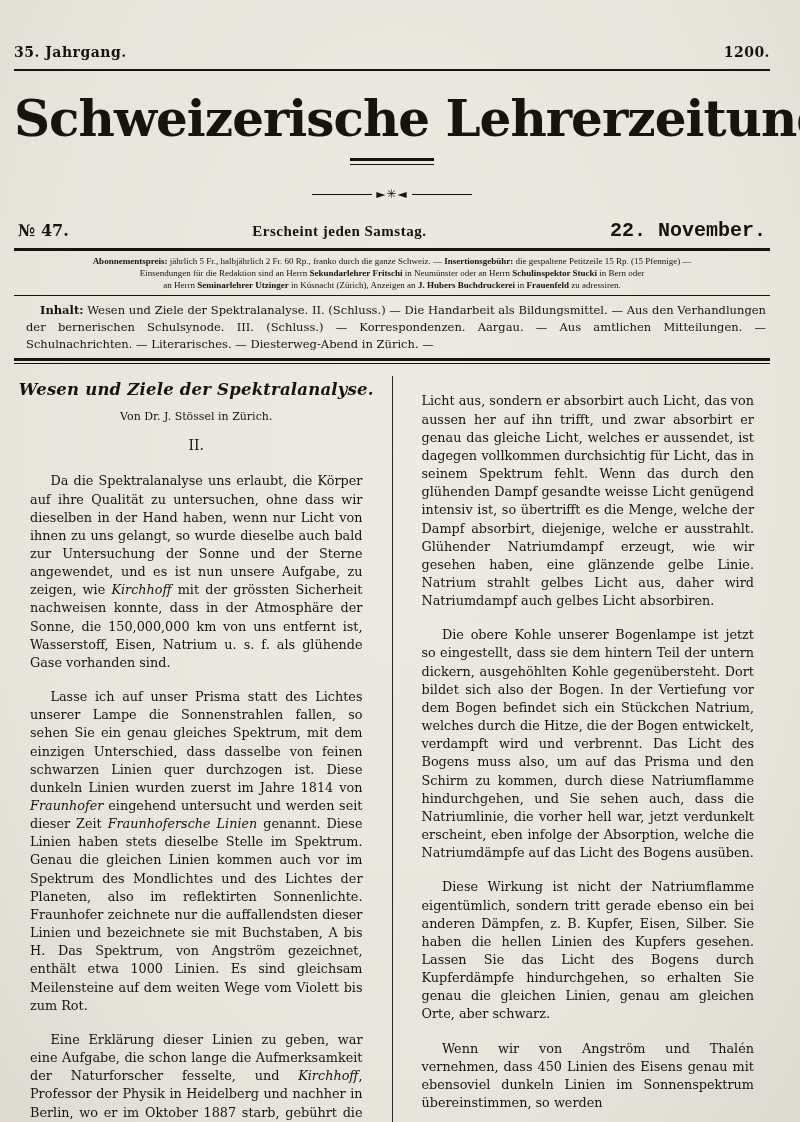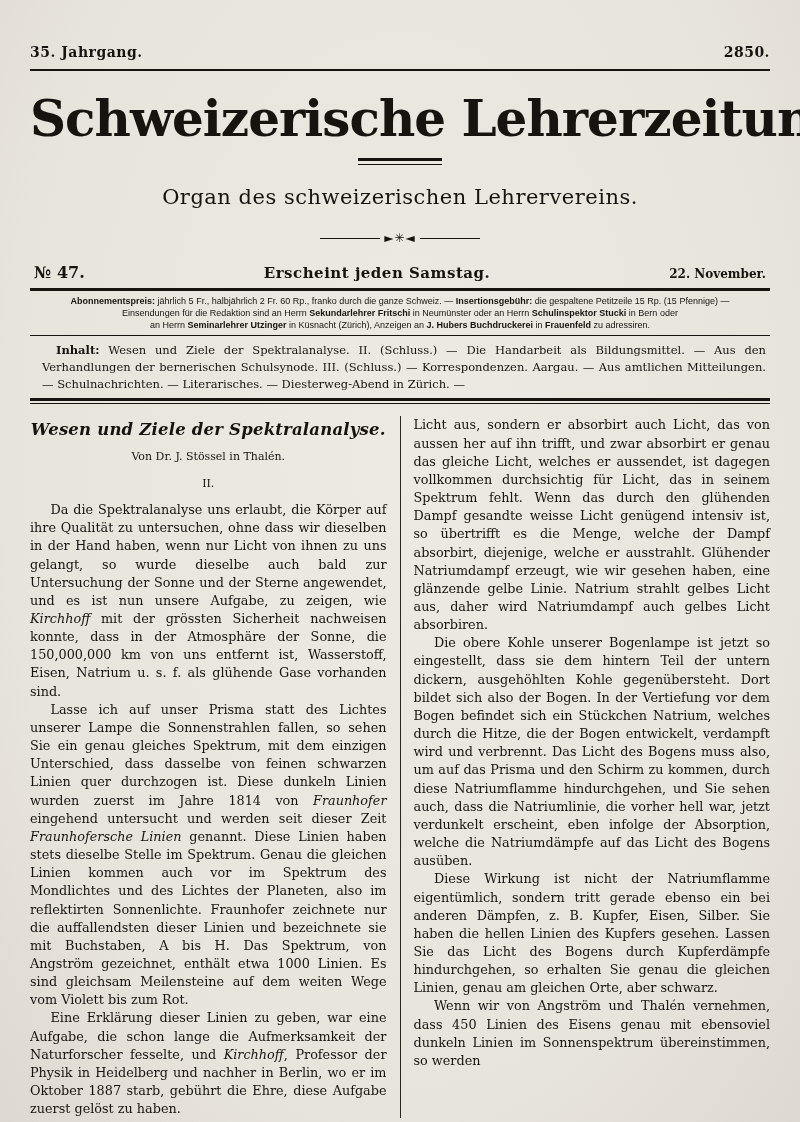--- a/index.html
+++ b/index.html
@@ -6,21 +6,21 @@
   body {
     width: 800px; height: 1122px;
     background: #e8e5de;
     overflow: hidden;
     font-family: "DejaVu Serif", "Liberation Serif", serif;
     color: #17130f;
   }
   .page {
     box-sizing: border-box;
     width: 800px; height: 1122px;
-    padding: 44px 30px 20px 30px;
+    padding: 44px 30px 20px 14px;
     background: radial-gradient(ellipse at 50% 40%, #edeae3 0%, #e7e4dc 70%, #ddd9d0 100%);
   }
   
   .top-row {
     display: flex; justify-content: space-between; align-items: baseline;
     font-weight: bold; font-size: 14px; letter-spacing: 0.5px;
     margin-bottom: 9px;
   }
   .rule { background: #17130f; border: none; }
   .rule-2 { height: 2px; }
@@ -52,28 +52,28 @@
     height: 14px;
   }
   .ornament .line { width: 60px; height: 1px; background: #17130f; }
   .ornament .glyphs { font-size: 12px; padding: 0 4px; letter-spacing: 1px; }
   .issue-row {
     display: flex; justify-content: space-between; align-items: baseline;
     margin: 18px 4px 6px 4px;
     font-weight: bold;
   }
   .issue-number { font-size: 16px; }
-  .issue-frequency { font-size: 15px; letter-spacing: 0.5px; }
-  .issue-date { font-size: 12px; }
+  .issue-frequency { font-size: 15px; letter-spacing: 0.5px; font-family: Liberation Serif, serif; }
+  .issue-date { font-size: 20px; font-family: Liberation Mono, monospace; }
   .imprint {
     text-align: center;
     font-size: 9px;
     line-height: 1.35;
     margin: 4px 0 4px 0;
-    font-family: Liberation Sans, sans-serif;
+    font-family: Liberation Serif, serif;
   }
   .inhalt {
     font-size: 11.5px;
     line-height: 1.45;
     margin: 6px 4px 6px 12px;
     text-indent: 14px;
     text-align: justify;
   }
   .double-rule {
     height: 2px;
@@ -91,38 +91,37 @@
   .col.right { padding-left: 13px; }
   .article-title {
     font-size: 16.5px;
     font-weight: bold;
     text-align: center;
     margin: 2px 0 7px 0;
     letter-spacing: 0.2px;
     font-style: italic;
   }
   .byline { text-align: center; font-size: 11px; margin-bottom: 12px; }
-  .section-number { text-align: center; font-size: 11px; margin-bottom: 9px; }
-  p.para { margin: 0; text-indent: 1.6em; }
+  .section-number { text-align: center; font-size: 14px; margin-bottom: 9px; }
+  p.para { margin: 16px; text-indent: 1.6em; }
   p.para.no-indent { text-indent: 0; }
 </style>
 </head>
 <body>
 
 <div class="page">
 
   <div class="top-row">
     <span>35. Jahrgang.</span>
-    <span>2850.</span>
+    <span>1200.</span>
   </div>
   <div class="rule rule-2"></div>
 
   <div class="masthead-title">Schweizerische Lehrerzeitung.</div>
   <div class="title-rule"></div>
-  <div class="masthead-subtitle">Organ des schweizerischen Lehrervereins.</div>
 
   <div class="ornament">
     <span class="line"></span>
     <span class="glyphs">►✳◄</span>
     <span class="line"></span>
   </div>
 
   <div class="issue-row">
     <span class="issue-number">№ 47.</span>
     <span class="issue-frequency">Erscheint jeden Samstag.</span>
@@ -133,21 +132,21 @@
   <div class="imprint"><b>Abonnementspreis:</b> jährlich 5 Fr., halbjährlich 2 Fr. 60 Rp., franko durch die ganze Schweiz. — <b>Insertionsgebühr:</b> die gespaltene Petitzeile 15 Rp. (15 Pfennige) —<br>Einsendungen für die Redaktion sind an Herrn <b>Sekundarlehrer Fritschi</b> in Neumünster oder an Herrn <b>Schulinspektor Stucki</b> in Bern oder<br>an Herrn <b>Seminarlehrer Utzinger</b> in Küsnacht (Zürich), Anzeigen an <b>J. Hubers Buchdruckerei</b> in <b>Frauenfeld</b> zu adressiren.</div>
   <div class="rule rule-1"></div>
 
   <div class="inhalt"><b>Inhalt:</b> Wesen und Ziele der Spektralanalyse. II. (Schluss.) — Die Handarbeit als Bildungsmittel. — Aus den Verhandlungen der bernerischen Schulsynode. III. (Schluss.) — Korrespondenzen. Aargau. — Aus amtlichen Mitteilungen. — Schulnachrichten. — Literarisches. — Diesterweg-Abend in Zürich. —</div>
   <div class="double-rule"></div>
 
   <div class="columns">
 
     <div class="col left">
       <div class="article-title">Wesen und Ziele der Spektralanalyse.</div>
-      <div class="byline">Von Dr. J. Stössel in Thalén.</div>
+      <div class="byline">Von Dr. J. Stössel in Zürich.</div>
       <div class="section-number">II.</div>
       <p class="para">Da die Spektralanalyse uns erlaubt, die Körper auf ihre Qualität zu untersuchen, ohne dass wir dieselben in der Hand haben, wenn nur Licht von ihnen zu uns gelangt, so wurde dieselbe auch bald zur Untersuchung der Sonne und der Sterne angewendet, und es ist nun unsere Aufgabe, zu zeigen, wie <i>Kirchhoff</i> mit der grössten Sicherheit nachweisen konnte, dass in der Atmosphäre der Sonne, die 150,000,000 km von uns entfernt ist, Wasserstoff, Eisen, Natrium u. s. f. als glühende Gase vorhanden sind.</p>
       <p class="para">Lasse ich auf unser Prisma statt des Lichtes unserer Lampe die Sonnenstrahlen fallen, so sehen Sie ein genau gleiches Spektrum, mit dem einzigen Unterschied, dass dasselbe von feinen schwarzen Linien quer durchzogen ist. Diese dunkeln Linien wurden zuerst im Jahre 1814 von <i>Fraunhofer</i> eingehend untersucht und werden seit dieser Zeit <i>Fraunhofersche Linien</i> genannt. Diese Linien haben stets dieselbe Stelle im Spektrum. Genau die gleichen Linien kommen auch vor im Spektrum des Mondlichtes und des Lichtes der Planeten, also im reflektirten Sonnenlichte. Fraunhofer zeichnete nur die auffallendsten dieser Linien und bezeichnete sie mit Buchstaben, A bis H. Das Spektrum, von Angström gezeichnet, enthält etwa 1000 Linien. Es sind gleichsam Meilensteine auf dem weiten Wege vom Violett bis zum Rot.</p>
       <p class="para">Eine Erklärung dieser Linien zu geben, war eine Aufgabe, die schon lange die Aufmerksamkeit der Naturforscher fesselte, und <i>Kirchhoff</i>, Professor der Physik in Heidelberg und nachher in Berlin, wo er im Oktober 1887 starb, gebührt die Ehre, diese Aufgabe zuerst gelöst zu haben.</p>
 
     </div>
 
     <div class="col right">
       <p class="para no-indent">Licht aus, sondern er absorbirt auch Licht, das von aussen her auf ihn trifft, und zwar absorbirt er genau das gleiche Licht, welches er aussendet, ist dagegen vollkommen durchsichtig für Licht, das in seinem Spektrum fehlt. Wenn das durch den glühenden Dampf gesandte weisse Licht genügend intensiv ist, so übertrifft es die Menge, welche der Dampf absorbirt, diejenige, welche er ausstrahlt. Glühender Natriumdampf erzeugt, wie wir gesehen haben, eine glänzende gelbe Linie. Natrium strahlt gelbes Licht aus, daher wird Natriumdampf auch gelbes Licht absorbiren.</p>
       <p class="para">Die obere Kohle unserer Bogenlampe ist jetzt so eingestellt, dass sie dem hintern Teil der untern dickern, ausgehöhlten Kohle gegenübersteht. Dort bildet sich also der Bogen. In der Vertiefung vor dem Bogen befindet sich ein Stückchen Natrium, welches durch die Hitze, die der Bogen entwickelt, verdampft wird und verbrennt. Das Licht des Bogens muss also, um auf das Prisma und den Schirm zu kommen, durch diese Natriumflamme hindurchgehen, und Sie sehen auch, dass die Natriumlinie, die vorher hell war, jetzt verdunkelt erscheint, eben infolge der Absorption, welche die Natriumdämpfe auf das Licht des Bogens ausüben.</p>

